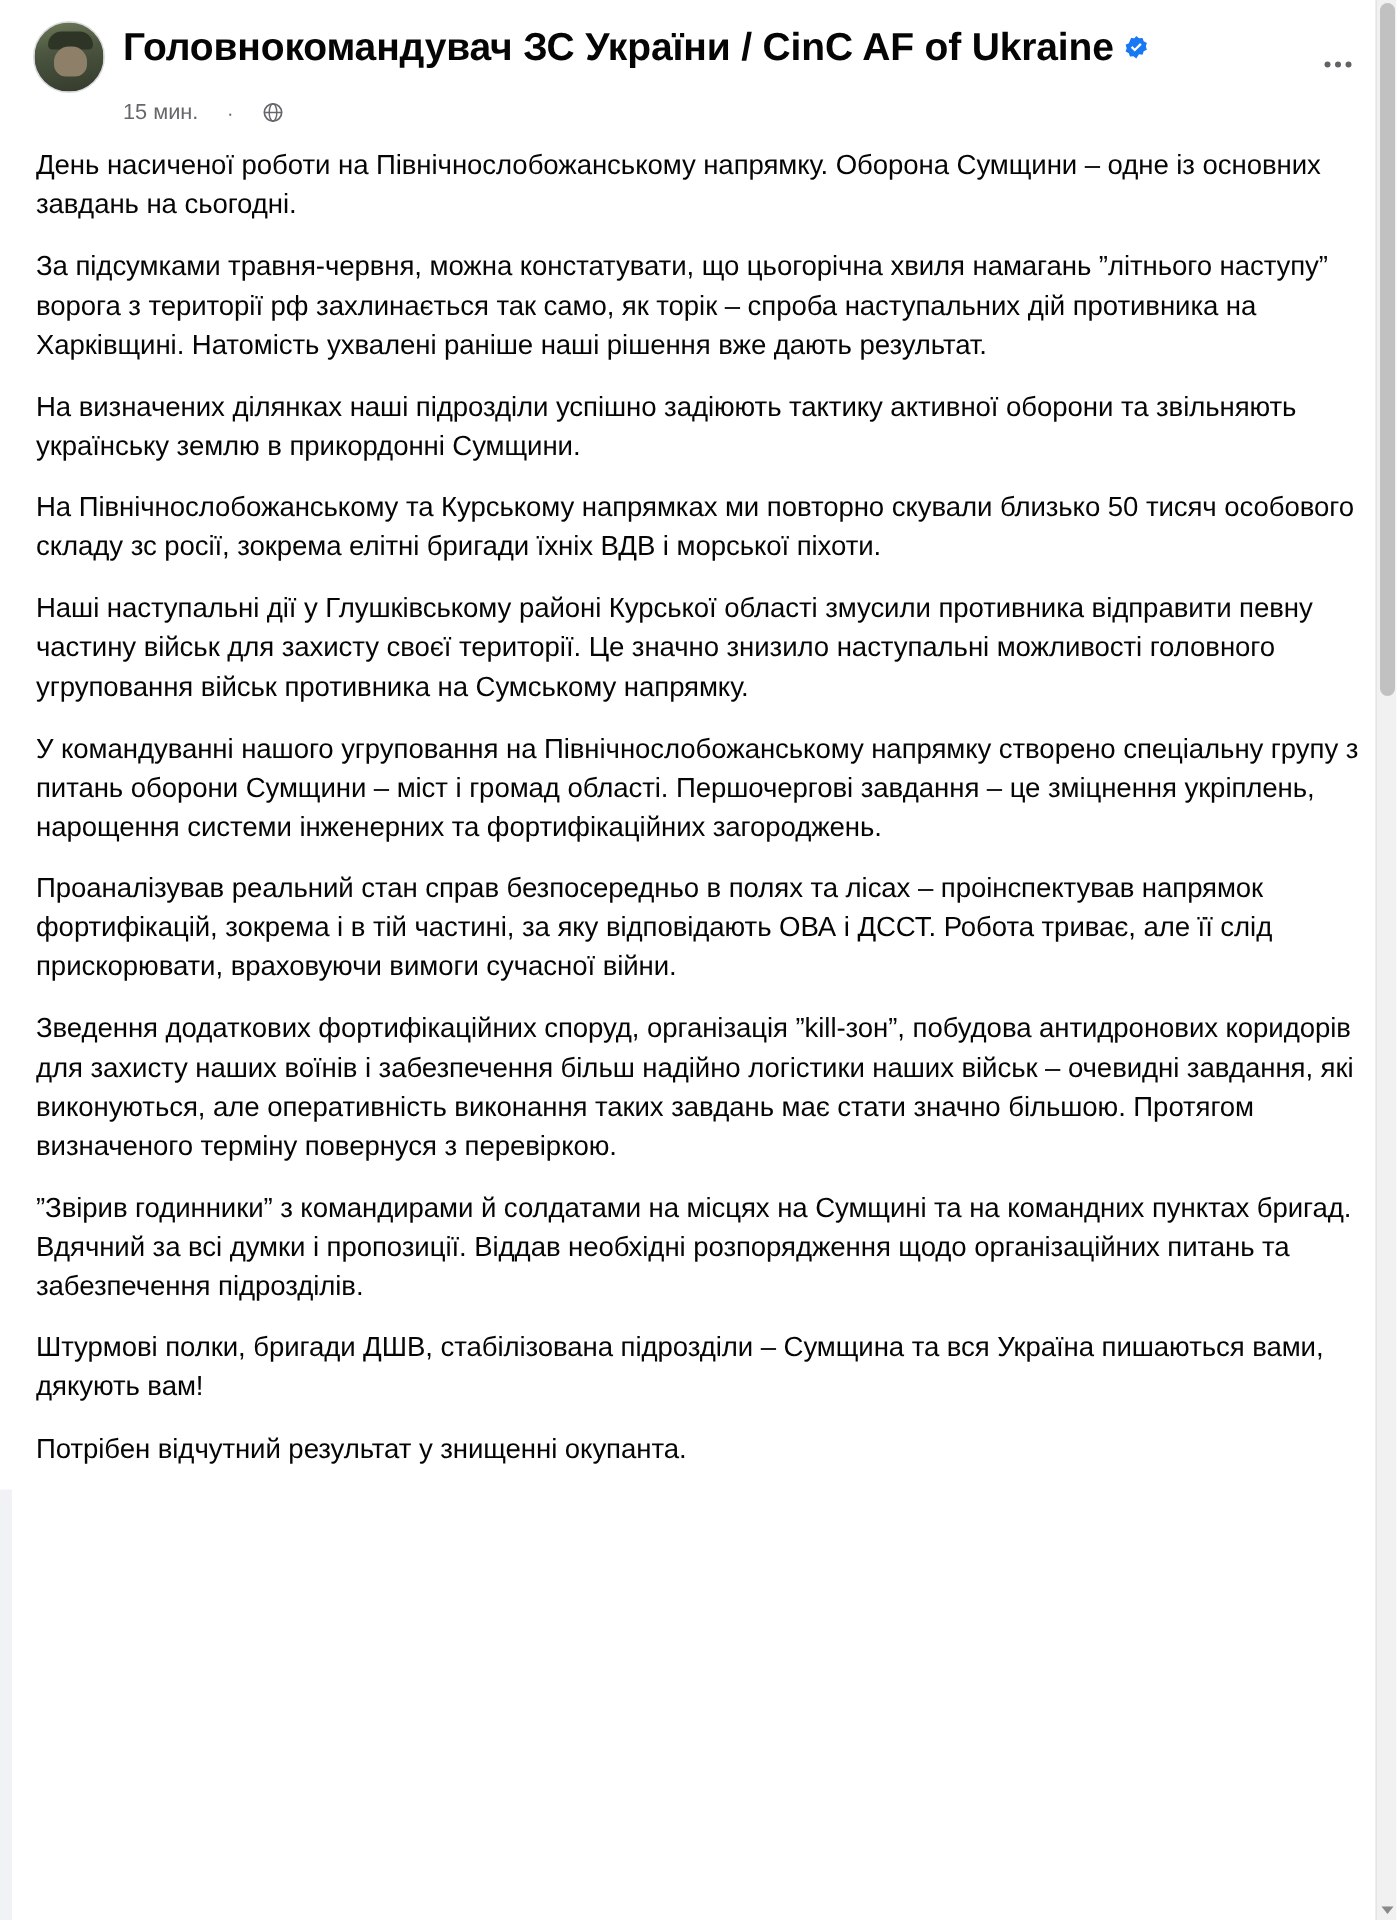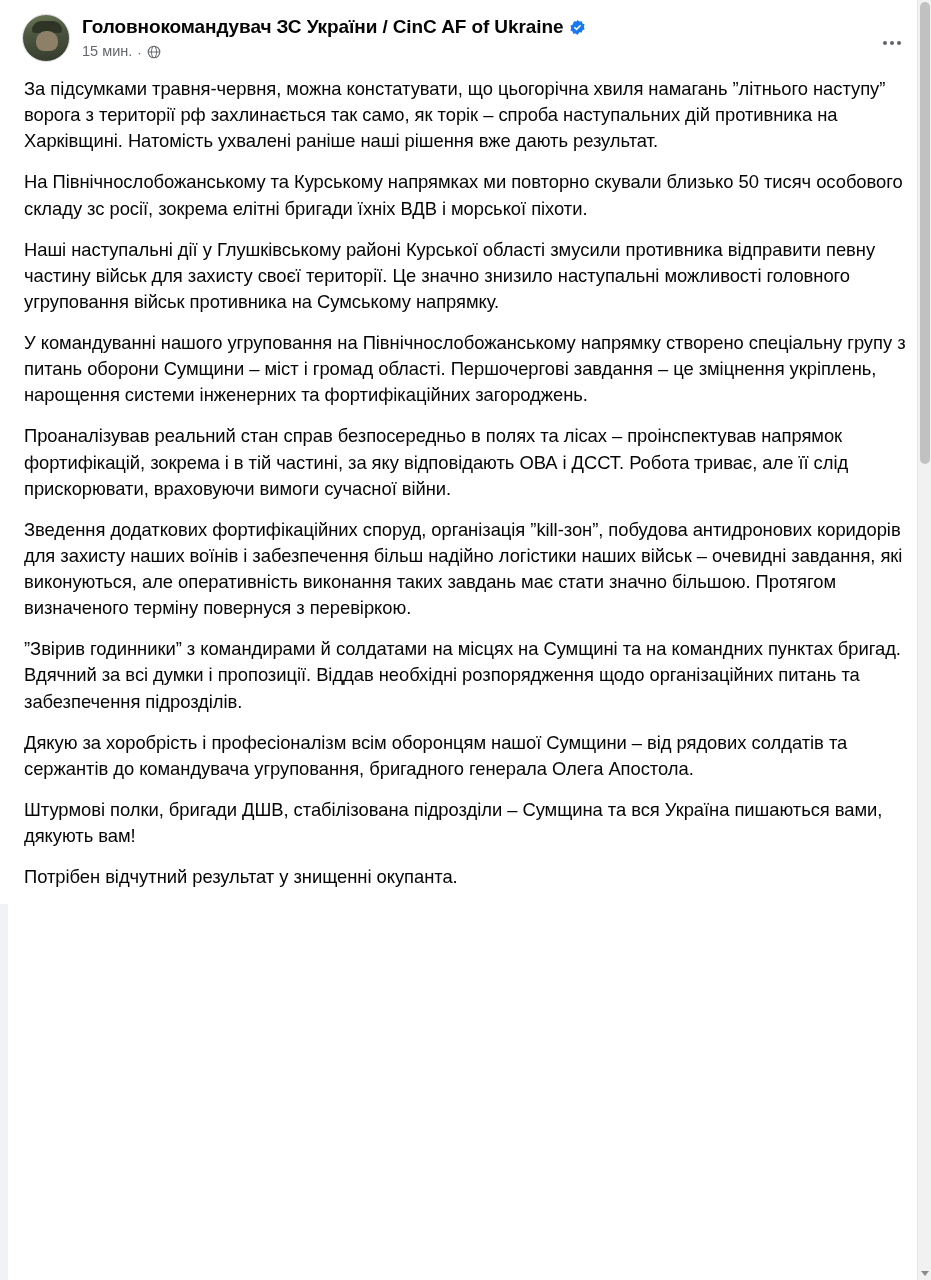--- a/index.html
+++ b/index.html
@@ -57,38 +57,38 @@
     min-width: 0;
     padding-top: 2px;
   }
   .name-row {
     display: flex;
     align-items: center;
     gap: 6px;
     line-height: 1.2;
   }
   .page-name {
-    font-size: 19px;
+    font-size: 26px;
     font-weight: bold;
     color: #050505;
     letter-spacing: -0.1px;
   }
   .verified {
     width: 17px;
     height: 17px;
     flex: 0 0 17px;
     position: relative;
     display: inline-block;
   }
   .verified svg { display: block; }
   .meta-row {
     display: flex;
-    align-items: flex-end;
-    gap: 5px;
-    margin-top: 4px;
+    align-items: center;
+    gap: 19px;
+    margin-top: 20px;
     color: #65676b;
     font-size: 14.5px;
   }
   .meta-dot {
     font-size: 13px;
     line-height: 1;
     color: #65676b;
   }
   .globe-icon {
     width: 14px;
@@ -199,28 +199,29 @@
     </div>
   </div>
 
   <div class="more-btn">
     <i></i>
     <i></i>
     <i></i>
   </div>
 
   <div class="body-text">
+    <p>День насиченої роботи на Північнослобожанському напрямку. Оборона Сумщини – одне із основних завдань на сьогодні.</p>
     <p>За підсумками травня-червня, можна констатувати, що цьогорічна хвиля намагань ”літнього наступу” ворога з території рф захлинається так само, як торік – спроба наступальних дій противника на Харківщині. Натомість ухвалені раніше наші рішення вже дають результат.</p>
+    <p>На визначених ділянках наші підрозділи успішно задіюють тактику активної оборони та звільняють українську землю в прикордонні Сумщини.</p>
     <p>На Північнослобожанському та Курському напрямках ми повторно скували близько 50 тисяч особового складу зс росії, зокрема елітні бригади їхніх ВДВ і морської піхоти.</p>
     <p>Наші наступальні дії у Глушківському районі Курської області змусили противника відправити певну частину військ для захисту своєї території. Це значно знизило наступальні можливості головного угруповання військ противника на Сумському напрямку.</p>
     <p>У командуванні нашого угруповання на Північнослобожанському напрямку створено спеціальну групу з питань оборони Сумщини – міст і громад області. Першочергові завдання – це зміцнення укріплень, нарощення системи інженерних та фортифікаційних загороджень.</p>
     <p>Проаналізував реальний стан справ безпосередньо в полях та лісах – проінспектував напрямок фортифікацій, зокрема і в тій частині, за яку відповідають ОВА і ДССТ. Робота триває, але її слід прискорювати, враховуючи вимоги сучасної війни.</p>
     <p>Зведення додаткових фортифікаційних споруд, організація ”kill-зон”, побудова антидронових коридорів для захисту наших воїнів і забезпечення більш надійно логістики наших військ – очевидні завдання, які виконуються, але оперативність виконання таких завдань має стати значно більшою. Протягом визначеного терміну повернуся з перевіркою.</p>
     <p>”Звірив годинники” з командирами й солдатами на місцях на Сумщині та на командних пунктах бригад. Вдячний за всі думки і пропозиції. Віддав необхідні розпорядження щодо організаційних питань та забезпечення підрозділів.</p>
-    <p>Дякую за хоробрість і професіоналізм всім оборонцям нашої Сумщини – від рядових солдатів та сержантів до командувача угруповання, бригадного генерала Олега Апостола.</p>
     <p>Штурмові полки, бригади ДШВ, стабілізована підрозділи – Сумщина та вся Україна пишаються вами, дякують вам!</p>
     <p>Потрібен відчутний результат у знищенні окупанта.</p>
 
   </div>
 </div>
 
 <div class="scrollbar-track">
   <div class="scroll-arrow up">
       <span></span>
     </div>

